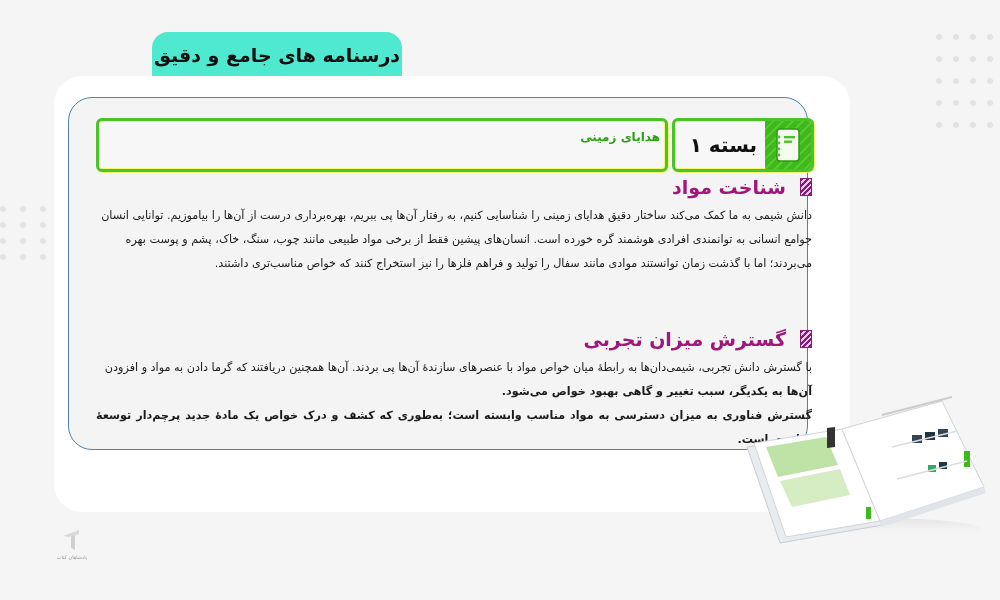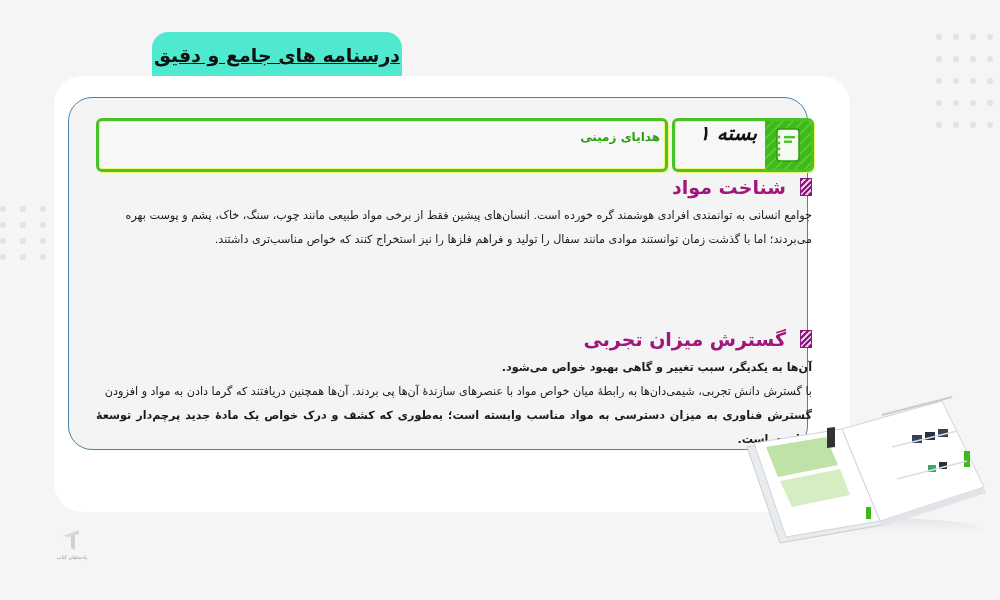--- a/index.html
+++ b/index.html
@@ -18,40 +18,40 @@
     display: block; width: 6px; height: 6px; border-radius: 50%;
     background: #e3e3e3;
   }
   .dots-tr { left: 936px; top: 34px; grid-template-columns: repeat(4, 6px); column-gap: 11px; row-gap: 16px; }
   .dots-l { left: 0px; top: 206px; grid-template-columns: repeat(3, 6px); column-gap: 14px; row-gap: 10px; }
 
   .tab {
     position: absolute; left: 152px; top: 32px; width: 250px; height: 46px;
     background: #4fe9cf; border-radius: 16px 16px 0 0;
     display: flex; align-items: center; justify-content: center;
-    font-weight: bold; font-size: 19px; color: #111; direction: rtl; text-decoration: underline;
+    font-weight: bold; font-size: 19px; color: #111; direction: rtl;
   }
   .card {
     position: absolute; left: 54px; top: 76px; width: 796px; height: 436px;
     background: #ffffff; border-radius: 28px;
   }
   .panel {
     position: absolute; left: 68px; top: 97px; width: 740px; height: 353px;
     background: #f4f4f4; border: 1.5px solid #4b84a8; border-radius: 24px;
   }
   .hdr {
     position: absolute; top: 118px; height: 54px;
     border: 3px solid #4cc22a; border-radius: 6px;
     box-shadow: 0 0 0 1px #eef870 inset, 1px 1px 0 #eef870;
     background: #f7f7f7;
   }
   .hdr-empty { left: 96px; width: 572px; }
   .hdr-main {
-    left: 672px; width: 142px; display: flex; justify-content: flex-start; direction: rtl;
-    overflow: hidden; padding: 0; font-style: italic;
+    left: 672px; width: 142px; display: flex; align-items: center; justify-content: flex-start; direction: rtl;
+    overflow: hidden; padding: 0;
   }
   .hdr-icon {
     width: 46px; height: 100%;
     background: repeating-linear-gradient(135deg, #3fb81c 0 5px, #55c930 5px 7px);
     display: flex; align-items: center; justify-content: center;
   }
   .hdr-pack {
     font-weight: bold; font-size: 20px; color: #111; padding-right: 8px; direction: rtl;
   }
   .hdr-title {
@@ -147,34 +147,35 @@
 </div>
 
 <div style="position:absolute; left:96px; top:176px; width:716px; height:26px;">
   <div class="sec-title">
     <span class="sec-mark"></span>
     <span>شناخت مواد</span>
   </div>
 </div>
 
 <div class="para" style="top:204px;">
+  <div>دانش شیمی به ما کمک می‌کند ساختار دقیق هدایای زمینی را شناسایی کنیم، به رفتار آن‌ها پی ببریم، بهره‌برداری درست از آن‌ها را بیاموزیم. توانایی انسان</div>
   <div>جوامع انسانی به توانمندی افرادی هوشمند گره خورده است. انسان‌های پیشین فقط از برخی مواد طبیعی مانند چوب، سنگ، خاک، پشم و پوست بهره</div>
   <div>می‌بردند؛ اما با گذشت زمان توانستند موادی مانند سفال را تولید و فراهم فلزها را نیز استخراج کنند که خواص مناسب‌تری داشتند.</div>
 </div>
 
 <div style="position:absolute; left:96px; top:328px; width:716px; height:26px;">
   <div class="sec-title">
     <span class="sec-mark"></span>
     <span>گسترش میزان تجربی</span>
   </div>
 </div>
 
 <div class="para" style="top:356px;">
+  <div>با گسترش دانش تجربی، شیمی‌دان‌ها به رابطهٔ میان خواص مواد با عنصرهای سازندهٔ آن‌ها پی بردند. آن‌ها همچنین دریافتند که گرما دادن به مواد و افزودن</div>
   <div style="font-weight:bold;">آن‌ها به یکدیگر، سبب تغییر و گاهی بهبود خواص می‌شود.</div>
-  <div>با گسترش دانش تجربی، شیمی‌دان‌ها به رابطهٔ میان خواص مواد با عنصرهای سازندهٔ آن‌ها پی بردند. آن‌ها همچنین دریافتند که گرما دادن به مواد و افزودن</div>
   <div style="font-weight:bold;">گسترش فناوری به میزان دسترسی به مواد مناسب وابسته است؛ به‌طوری که کشف و درک خواص یک مادهٔ جدید پرچم‌دار توسعهٔ فناوری است.</div>
 </div>
 
 <div class="book">
   <svg width="245" height="150" viewBox="0 0 245 150">
     <defs>
       <linearGradient id="sh" x1="0" y1="0" x2="0" y2="1">
         <stop offset="0" stop-color="#d8d8d8" stop-opacity="0.6"></stop>
         <stop offset="1" stop-color="#ffffff" stop-opacity="0"></stop>
       </linearGradient>

